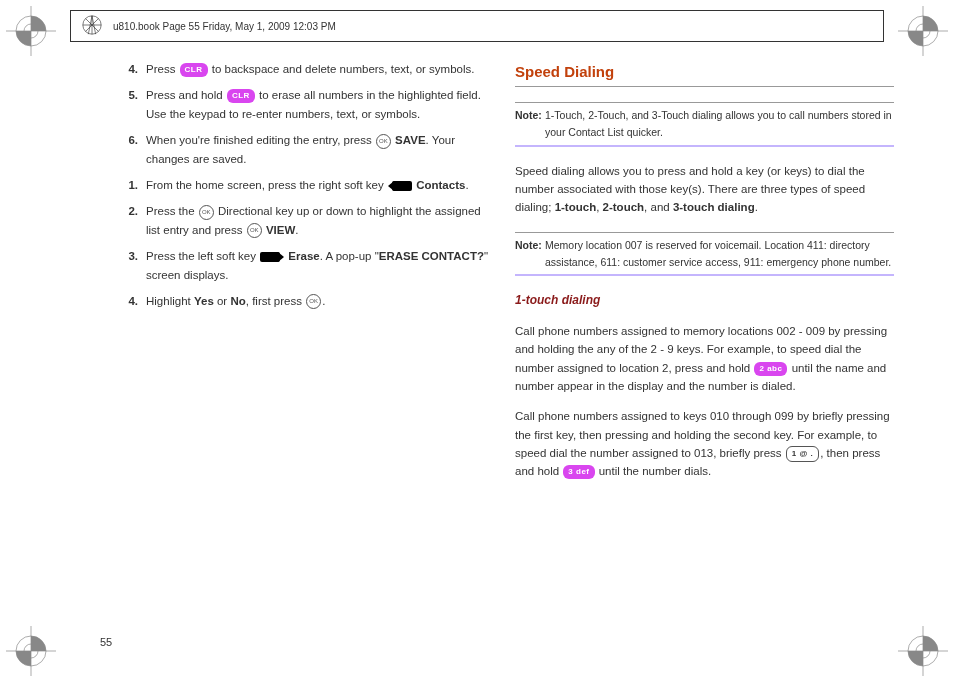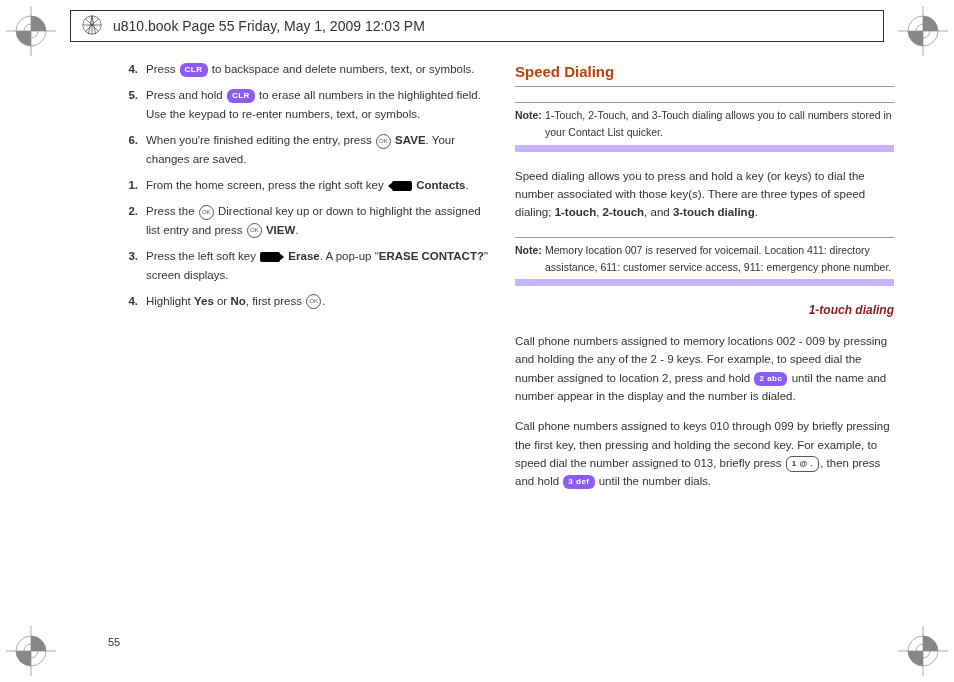--- a/index.html
+++ b/index.html
@@ -17,21 +17,21 @@
   .header {
     position: absolute;
     top: 10px;
     left: 70px;
     right: 70px;
     height: 30px;
     border: 1px solid #333;
     display: flex;
     align-items: center;
     padding: 0 10px;
-    font-size: 14px;
+    font-size: 10px;
   }
   .header .star {
     margin-right: 10px;
   }
   .page {
     position: absolute;
     top: 60px;
     left: 100px;
     right: 60px;
     bottom: 60px;
@@ -58,21 +58,21 @@
     min-width: 28px;
     text-align: right;
     padding-right: 8px;
   }
   ol.steps .body {
     flex: 1;
   }
   .key {
     display: inline-block;
     vertical-align: middle;
-    background: #8b5cf6;
+    background: #d946ef;
     color: #fff;
     font-size: 8px;
     font-weight: bold;
     padding: 1px 5px;
     border-radius: 6px;
     letter-spacing: 0.5px;
     line-height: 12px;
     height: 12px;
     margin: 0 1px;
   }
@@ -127,39 +127,38 @@
     padding-bottom: 2px;
     border-bottom: 1px solid #999;
     margin-top: 0;
   }
   h3.sub {
     color: #8a1a1a;
     font-style: italic;
     font-size: 12px;
     font-weight: bold;
     margin: 10px 0 4px 0;
-    text-align: right;
   }
   .note {
     border-top: 1px solid #999;
-    border-bottom: 7px solid #c4b5fd;
+    border-bottom: 2px solid #c4b5fd;
     padding: 4px 0;
     margin: 15px 0;
     font-size: 10.5px;
     display: flex;
   }
   .note .nlabel {
     font-weight: bold;
     min-width: 30px;
   }
   .note .nbody { flex:1; }
   .pagenum {
     position: absolute;
     bottom: 34px;
-    left: 108px;
+    left: 100px;
     font-size: 11px;
   }
   b { font-weight: bold; }
 </style>
 </head>
 <body>
 
 <div class="crop-mark" style="top:6px;left:6px">
   <svg width="50" height="50">
       <circle cx="25" cy="25" r="15" fill="none" stroke="#888" stroke-width="0.7"></circle>

